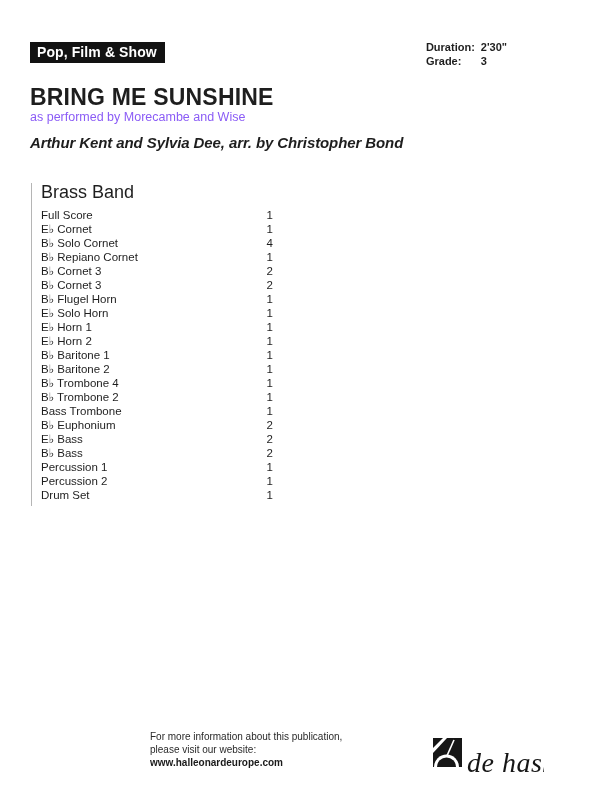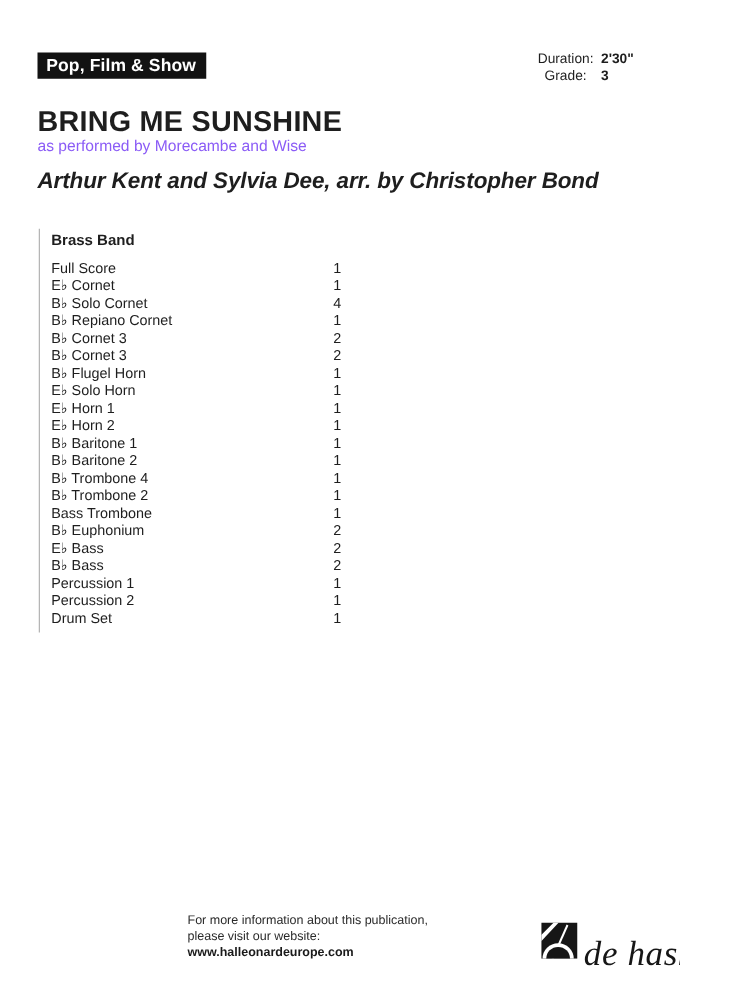--- a/index.html
+++ b/index.html
@@ -33,21 +33,21 @@
   .meta {
     position: absolute;
     top: 40px;
     right: 37px;
     display: grid;
     grid-template-columns: auto auto;
     column-gap: 6px;
     font-size: 11px;
     line-height: 14px;
   }
-  .meta .lbl { text-align: center; }
+  .meta .lbl { text-align: left; font-weight: bold; }
   .meta .val { font-weight: bold; text-align: left; min-width: 26px; }
 
   
   .title {
     position: absolute;
     left: 30px;
     top: 84px;
     font-size: 23px;
     font-weight: bold;
     letter-spacing: 0.2px;
@@ -58,39 +58,39 @@
     left: 30px;
     top: 110px;
     font-size: 12.5px;
     color: #8b5cf6;
     white-space: nowrap;
   }
   .credits {
     position: absolute;
     left: 30px;
     top: 134px;
-    font-size: 18px;
+    font-size: 15px;
     font-weight: bold;
     font-style: italic;
     letter-spacing: -0.1px;
     white-space: nowrap;
   }
 
   
   .instrumentation {
     position: absolute;
     left: 31px;
     top: 183px;
     border-left: 1px solid #b5b5b5;
     padding: 2px 0 4px 9px;
     width: 232px;
   }
   .instrumentation .heading {
-    font-size: 12px;
-    font-weight: bold;
+    font-size: 18px;
+    font-weight: normal;
     line-height: 14px;
     margin-bottom: 9px;
   }
   .inst-row {
     display: flex;
     justify-content: space-between;
     font-size: 11.5px;
     line-height: 14px;
   }
   .inst-row .qty { text-align: right; }

